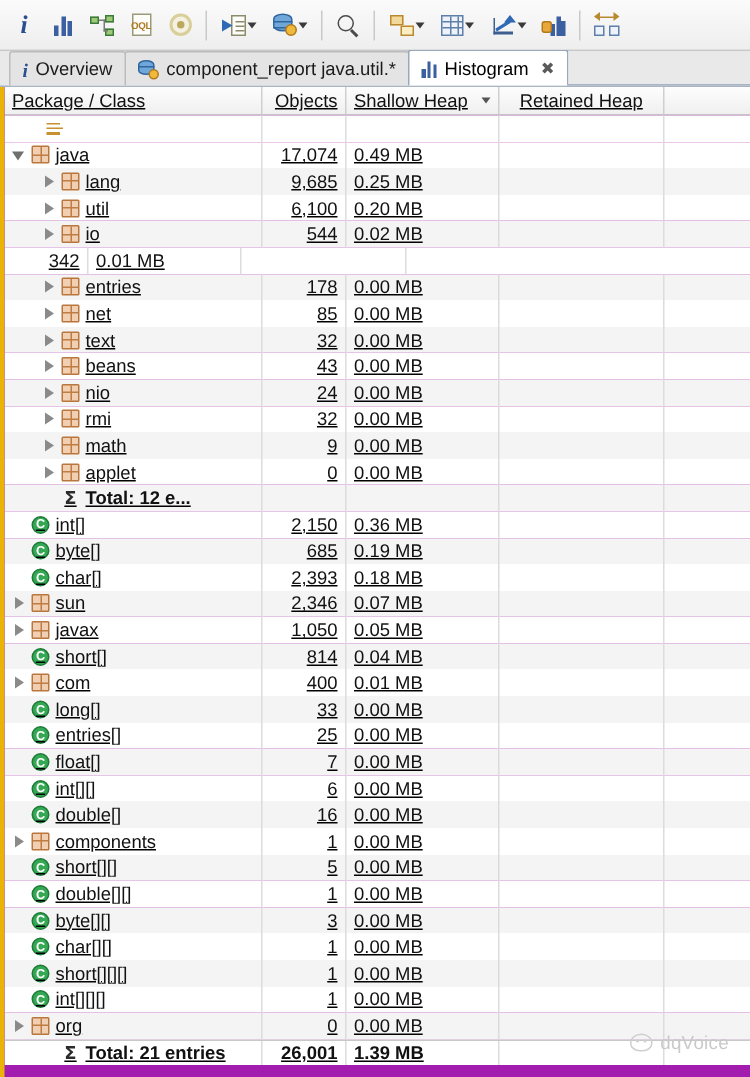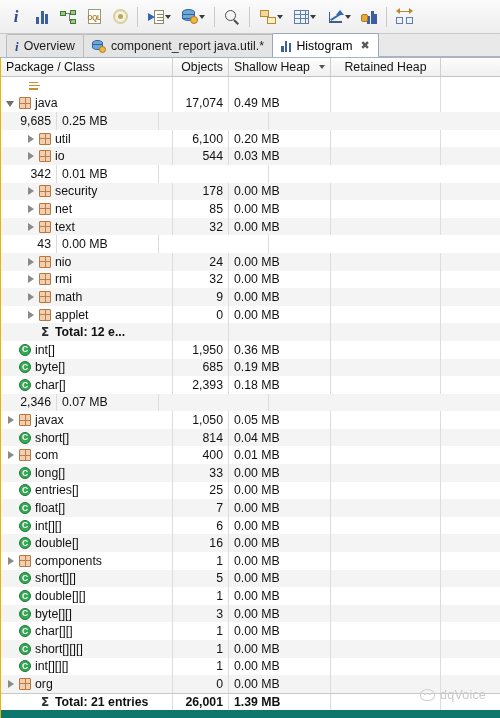--- a/index.html
+++ b/index.html
@@ -89,23 +89,24 @@
   .tabbar-fill {
     flex: 1;
     height: 23px;
     border-bottom: 1px solid #a8b4c4;
   }
 
   
   .table-wrap {
     position: absolute;
     left: 0; top: 58px; right: 0; bottom: 0;
-    background: #0f766e;
+    background: #a21caf;
     overflow: hidden;
-    border-left: 1px solid #eab308;
+    border-left: 3px solid #eab308;
+    text-decoration: underline;
   }
   .col-head {
     display: flex;
     height: 19px;
     background: linear-gradient(#fdfdfd, #f0f0f0);
     border-bottom: 1px solid #c4c4c4;
     font-size: 12.3px;
     color: #111;
   }
   .col-head .cell {
@@ -552,20 +553,26 @@
             <span class="twisty open"></span>
             <span class="ico-pkg"></span>
             <span>java</span>
           </div>
           <div class="cell c-obj">17,074</div>
           <div class="cell c-shal">0.49 MB</div>
           <div class="cell c-ret"></div>
           <div class="cell c-pad"></div>
         </div>
         <div class="row alt">
+          <div class="cell c-name namecell">
+            <span style="width:16px;flex:none"></span>
+            <span class="twisty closed"></span>
+            <span class="ico-pkg"></span>
+            <span>lang</span>
+          </div>
           <div class="cell c-obj">9,685</div>
           <div class="cell c-shal">0.25 MB</div>
           <div class="cell c-ret"></div>
           <div class="cell c-pad"></div>
         </div>
         <div class="row">
           <div class="cell c-name namecell">
             <span style="width:16px;flex:none"></span>
             <span class="twisty closed"></span>
             <span class="ico-pkg"></span>
@@ -577,36 +584,36 @@
           <div class="cell c-pad"></div>
         </div>
         <div class="row alt">
           <div class="cell c-name namecell">
             <span style="width:16px;flex:none"></span>
             <span class="twisty closed"></span>
             <span class="ico-pkg"></span>
             <span>io</span>
           </div>
           <div class="cell c-obj">544</div>
-          <div class="cell c-shal">0.03 MB</div>
+          <div class="cell c-shal">0.02 MB</div>
           <div class="cell c-ret"></div>
           <div class="cell c-pad"></div>
         </div>
         <div class="row">
           <div class="cell c-obj">342</div>
           <div class="cell c-shal">0.01 MB</div>
           <div class="cell c-ret"></div>
           <div class="cell c-pad"></div>
         </div>
         <div class="row alt">
           <div class="cell c-name namecell">
             <span style="width:16px;flex:none"></span>
             <span class="twisty closed"></span>
             <span class="ico-pkg"></span>
-            <span>security</span>
+            <span>entries</span>
           </div>
           <div class="cell c-obj">178</div>
           <div class="cell c-shal">0.00 MB</div>
           <div class="cell c-ret"></div>
           <div class="cell c-pad"></div>
         </div>
         <div class="row">
           <div class="cell c-name namecell">
             <span style="width:16px;flex:none"></span>
             <span class="twisty closed"></span>
@@ -624,20 +631,26 @@
             <span class="twisty closed"></span>
             <span class="ico-pkg"></span>
             <span>text</span>
           </div>
           <div class="cell c-obj">32</div>
           <div class="cell c-shal">0.00 MB</div>
           <div class="cell c-ret"></div>
           <div class="cell c-pad"></div>
         </div>
         <div class="row">
+          <div class="cell c-name namecell">
+            <span style="width:16px;flex:none"></span>
+            <span class="twisty closed"></span>
+            <span class="ico-pkg"></span>
+            <span>beans</span>
+          </div>
           <div class="cell c-obj">43</div>
           <div class="cell c-shal">0.00 MB</div>
           <div class="cell c-ret"></div>
           <div class="cell c-pad"></div>
         </div>
         <div class="row alt">
           <div class="cell c-name namecell">
             <span style="width:16px;flex:none"></span>
             <span class="twisty closed"></span>
             <span class="ico-pkg"></span>
@@ -695,21 +708,21 @@
           <div class="cell c-shal"></div>
           <div class="cell c-ret"></div>
           <div class="cell c-pad"></div>
         </div>
         <div class="row">
           <div class="cell c-name namecell">
             <span class="spacer9"></span>
             <span class="ico-cls">C</span>
             <span>int[]</span>
           </div>
-          <div class="cell c-obj">1,950</div>
+          <div class="cell c-obj">2,150</div>
           <div class="cell c-shal">0.36 MB</div>
           <div class="cell c-ret"></div>
           <div class="cell c-pad"></div>
         </div>
         <div class="row alt">
           <div class="cell c-name namecell">
             <span class="spacer9"></span>
             <span class="ico-cls">C</span>
             <span>byte[]</span>
           </div>
@@ -723,20 +736,25 @@
             <span class="spacer9"></span>
             <span class="ico-cls">C</span>
             <span>char[]</span>
           </div>
           <div class="cell c-obj">2,393</div>
           <div class="cell c-shal">0.18 MB</div>
           <div class="cell c-ret"></div>
           <div class="cell c-pad"></div>
         </div>
         <div class="row alt">
+          <div class="cell c-name namecell">
+            <span class="twisty closed"></span>
+            <span class="ico-pkg"></span>
+            <span>sun</span>
+          </div>
           <div class="cell c-obj">2,346</div>
           <div class="cell c-shal">0.07 MB</div>
           <div class="cell c-ret"></div>
           <div class="cell c-pad"></div>
         </div>
         <div class="row">
           <div class="cell c-name namecell">
             <span class="twisty closed"></span>
             <span class="ico-pkg"></span>
             <span>javax</span>

